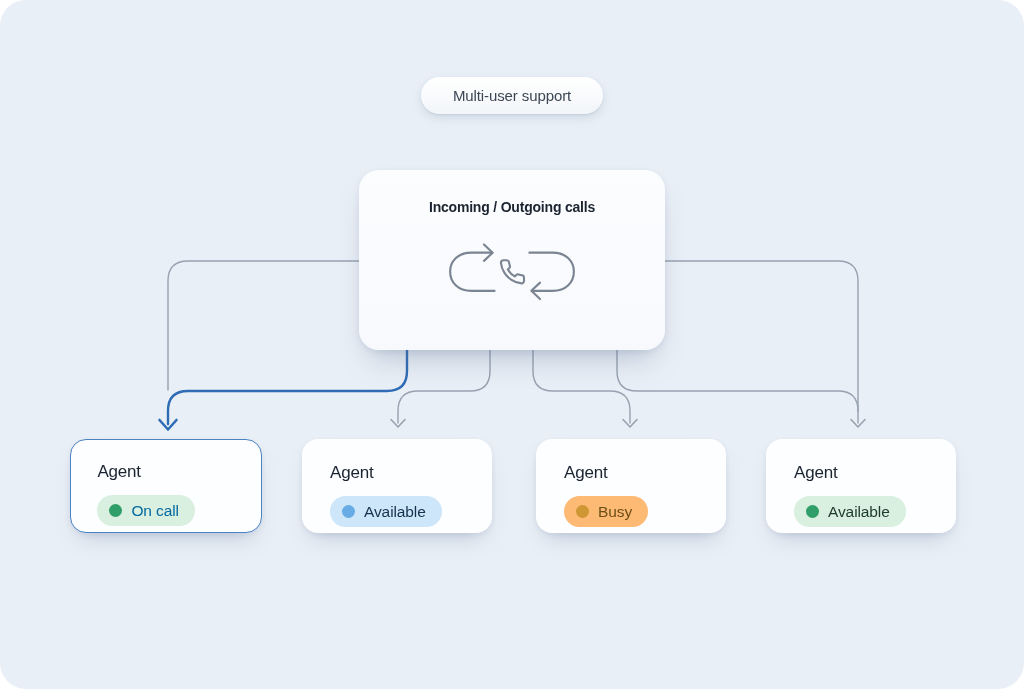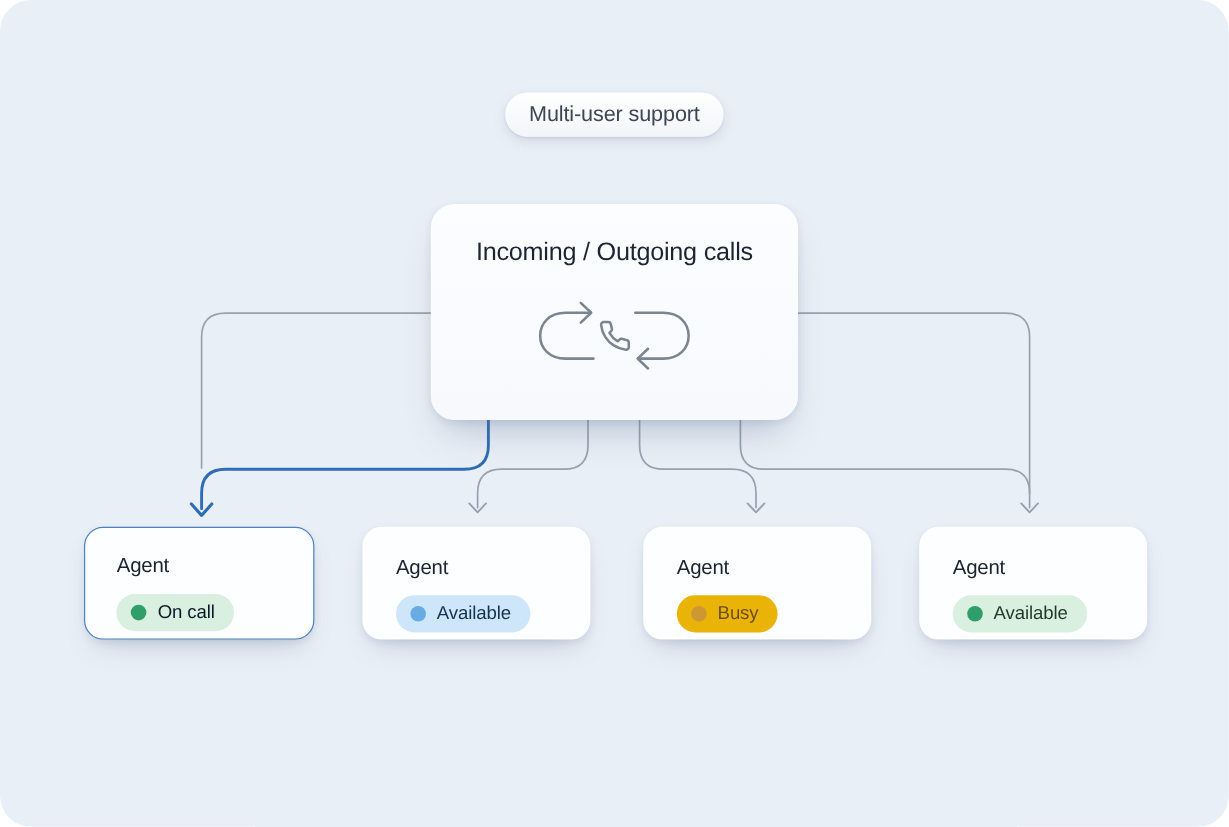--- a/index.html
+++ b/index.html
@@ -8,31 +8,31 @@
     position:relative;width:1024px;height:689px;background:#e9eff6;
     border-radius:26px;overflow:hidden;
   }
   
   .pill{
     position:absolute;left:421px;top:77px;width:182px;height:37px;
     background:linear-gradient(180deg,#ffffff 0%,#f2f5f9 100%);
     border-radius:999px;display:flex;align-items:center;justify-content:center;
     box-shadow:0 4px 10px rgba(120,140,170,.22), 0 1px 2px rgba(120,140,170,.18);
   }
-  .pill span{font-size:18px;color:#3d4654;letter-spacing:-.1px;}
+  .pill span{font-size:15px;color:#3d4654;letter-spacing:-.1px;}
   
   .hub{
     position:absolute;left:359px;top:170px;width:306px;height:180px;
     background:linear-gradient(180deg,#fcfdff 0%,#f7f9fc 100%);
     border-radius:20px;
     box-shadow:0 18px 30px -12px rgba(90,110,145,.38), 0 2px 6px rgba(90,110,145,.12);
     display:flex;flex-direction:column;align-items:center;
   }
   .hub-title{
-    margin-top:29px;font-size:21px;font-weight:400;color:#1b2430;letter-spacing:-.2px;
+    margin-top:29px;font-size:14px;font-weight:700;color:#1b2430;letter-spacing:-.2px;
   }
   .cycle{margin-top:28px;width:136px;height:58px;display:block;}
   
   .wires{position:absolute;left:0;top:0;width:1024px;height:689px;pointer-events:none;}
   .wire{fill:none;stroke:var(--connector,#97a1af);stroke-width:1.4;stroke-linecap:round;}
   .wire-arrow{fill:none;stroke:var(--connector,#97a1af);stroke-width:1.6;stroke-linecap:round;stroke-linejoin:round;}
   .wire-active{fill:none;stroke:var(--connector-active,#2e6cb5);stroke-width:2.4;stroke-linecap:round;}
   .wire-active-arrow{fill:none;stroke:var(--connector-active,#2e6cb5);stroke-width:2.6;stroke-linecap:round;stroke-linejoin:round;}
   
   .agent{
@@ -84,37 +84,37 @@
       <path stroke-width="2.2" d="M 91 49.5 H 112 C 126 49.5 134 40.5 134 29.75 C 134 19 126 10 112 10 H 88"></path>
       <path stroke-width="2.2" d="M 99 58 L 90 49.5 L 99 41"></path>
       <g transform="translate(56,15.5) scale(1.2)">
         <path stroke-width="1.8" d="M22 16.92v3a2 2 0 0 1-2.18 2 19.79 19.79 0 0 1-8.63-3.07 19.5 19.5 0 0 1-6-6 19.79 19.79 0 0 1-3.07-8.67A2 2 0 0 1 4.11 2h3a2 2 0 0 1 2 1.72 12.84 12.84 0 0 0 .7 2.81 2 2 0 0 1-.45 2.11L8.09 9.91a16 16 0 0 0 6 6l1.27-1.27a2 2 0 0 1 2.11-.45 12.84 12.84 0 0 0 2.81.7A2 2 0 0 1 22 16.92z"></path>
       </g>
     </svg>
   </div>
 
   <div class="agent highlight a1" style="border-color: rgb(75, 130, 194);">
     <div class="agent-title">Agent</div>
-    <div class="status-badge" style="background: rgb(217, 239, 223); color: #0f172a;">
+    <div class="status-badge" style="background: rgb(217, 239, 223); color: #0369a1;">
       <span class="dot" style="background: rgb(47, 158, 104);"></span>
       <span>On call</span>
     </div>
   </div>
 
   <div class="agent a2">
     <div class="agent-title">Agent</div>
     <div class="status-badge" style="background: rgb(205, 230, 249); color: rgb(23, 50, 78);">
       <span class="dot" style="background: rgb(103, 172, 228);"></span>
       <span>Available</span>
     </div>
   </div>
 
   <div class="agent a3">
     <div class="agent-title">Agent</div>
-    <div class="status-badge" style="background: #eab308; color: rgb(109, 78, 22);">
+    <div class="status-badge" style="background: #fdba74; color: rgb(109, 78, 22);">
       <span class="dot" style="background: rgb(207, 151, 51);"></span>
       <span>Busy</span>
     </div>
   </div>
 
   <div class="agent a4">
     <div class="agent-title">Agent</div>
     <div class="status-badge" style="background: rgb(217, 239, 223); color: rgb(29, 58, 42);">
       <span class="dot" style="background: rgb(47, 158, 104);"></span>
       <span>Available</span>

